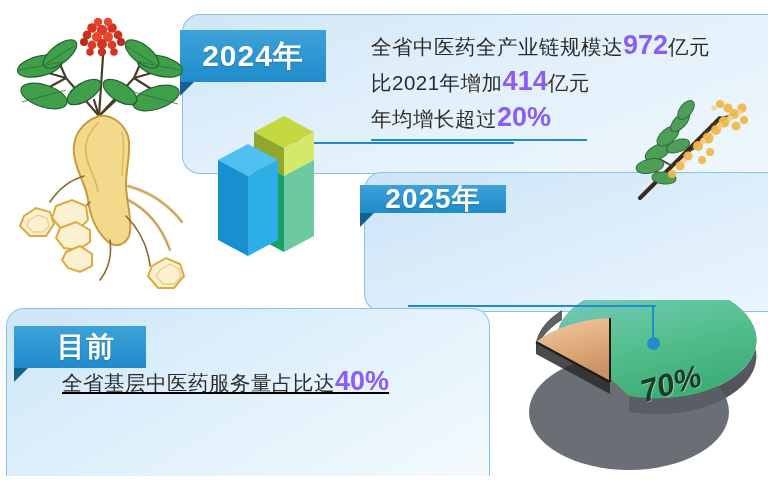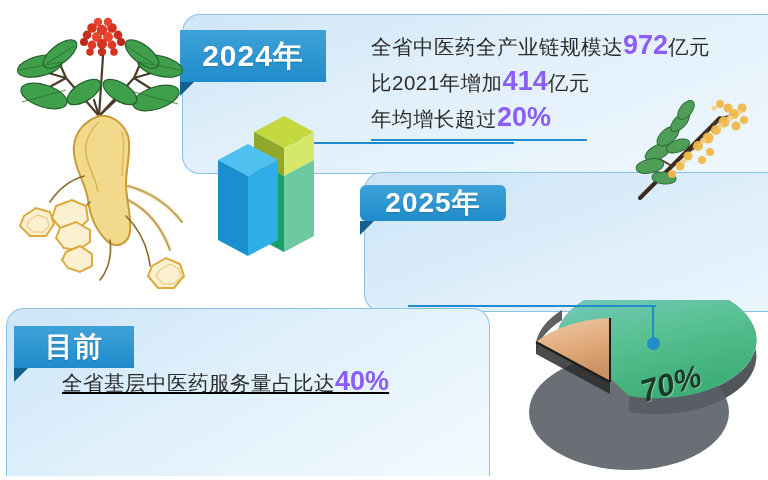--- a/index.html
+++ b/index.html
@@ -56,22 +56,22 @@
     z-index: 5;
   }
   .tag::after {  
     content: "";
     position: absolute;
     left: 0; top: 100%;
     border-left: 14px solid #14618f;
     border-bottom: 14px solid transparent;
   }
   #tag-2024 { left: 180px; top: 30px;  width: 146px; height: 52px; font-size: 30px; }
-  #tag-2025 { left: 360px; top: 185px; width: 146px; height: 36px; font-size: 28px; border-radius: 6px; }
-  #tag-now  { left: 14px;  top: 326px; width: 120px; height: 42px; font-size: 28px; }
+  #tag-2025 { left: 360px; top: 185px; width: 146px; height: 28px; font-size: 28px; }
+  #tag-now  { left: 14px;  top: 326px; width: 120px; height: 42px; font-size: 28px; padding-left: 12px; }
 
   
   .lines { position: absolute; z-index: 4; }
   .line {
     color: #2b2b2b;
     font-size: 20.5px;
     line-height: 35px;
     white-space: nowrap;
     letter-spacing: .5px;
   }

